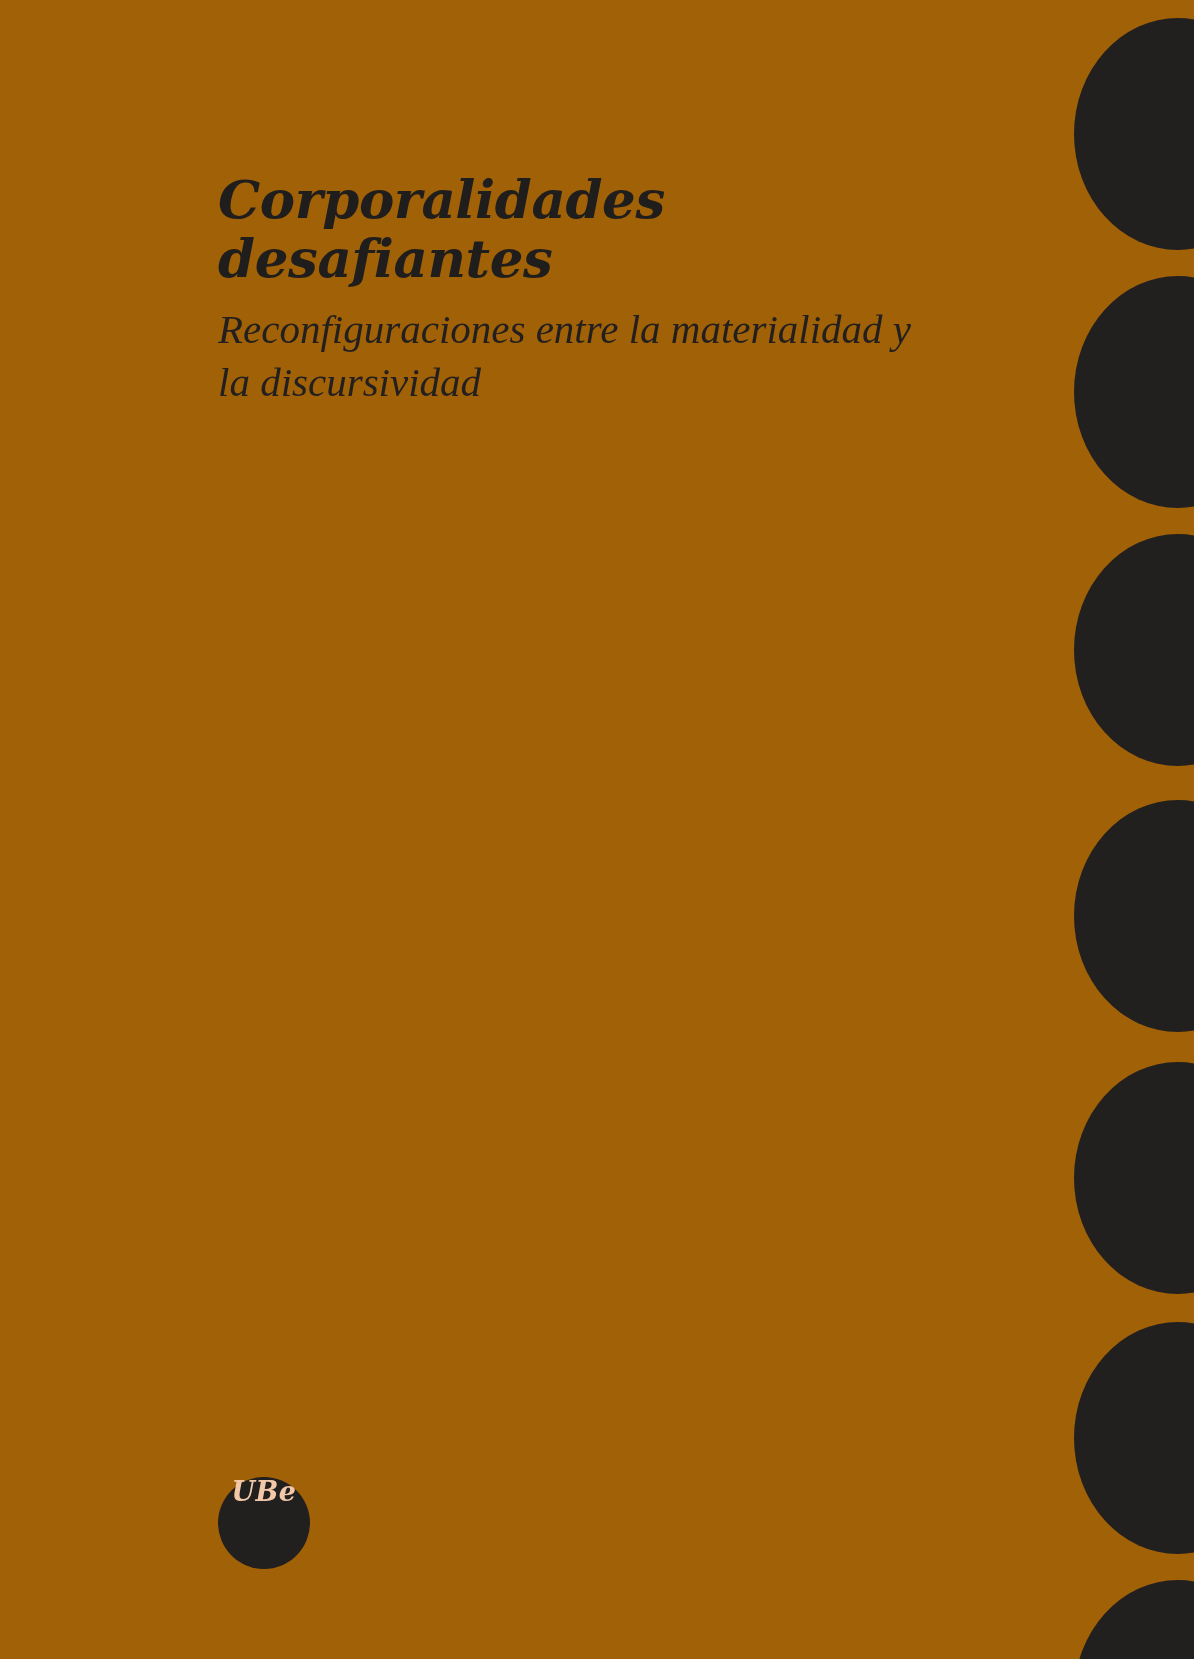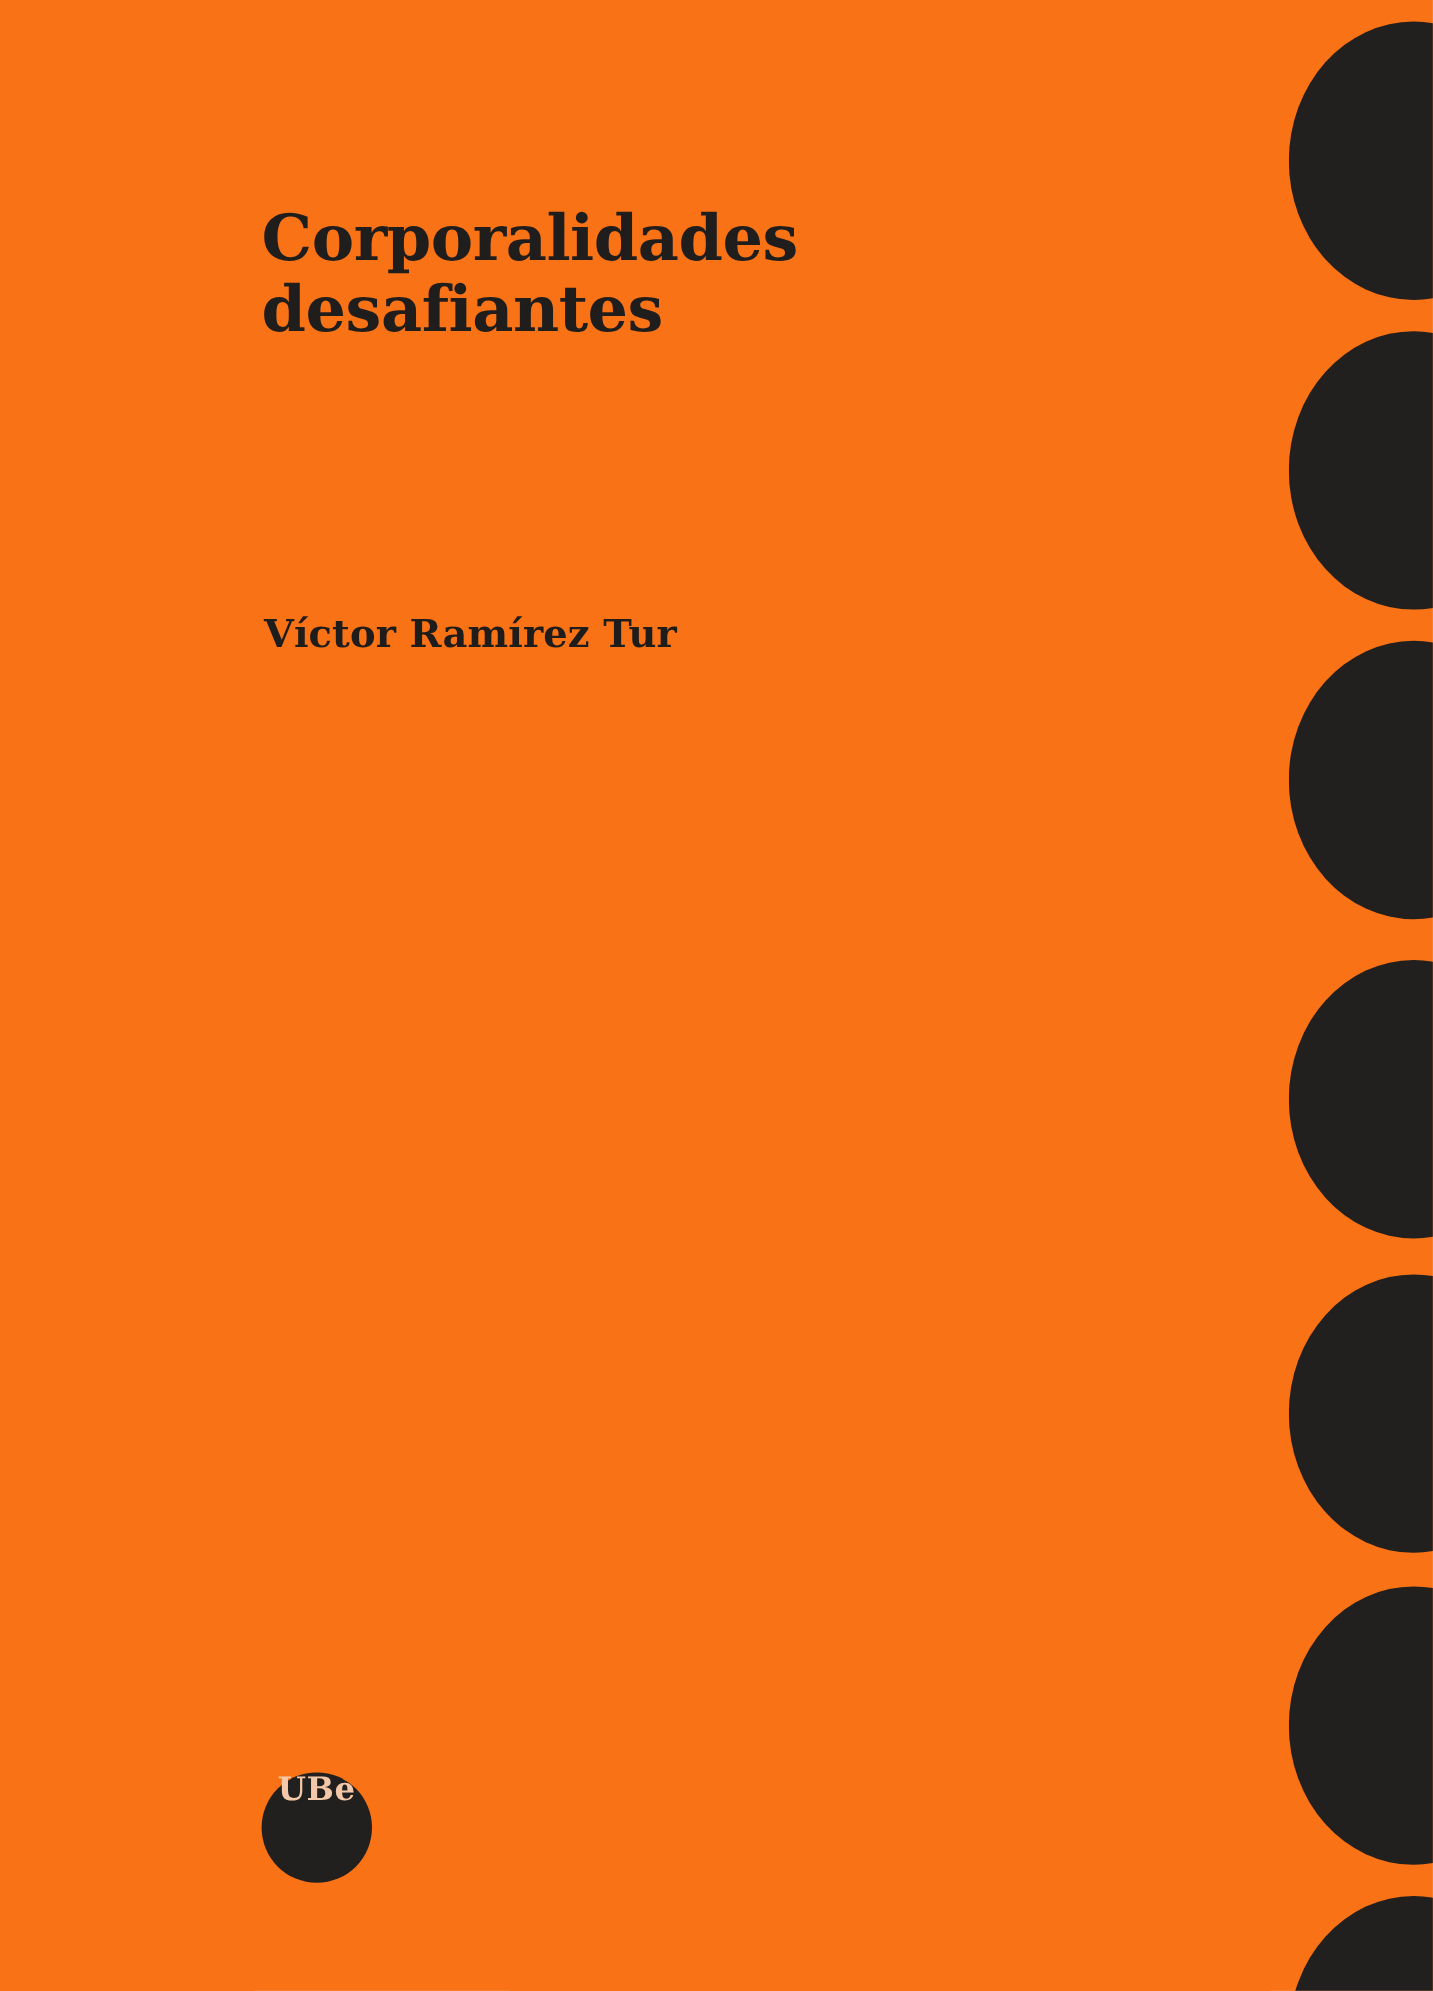--- a/index.html
+++ b/index.html
@@ -11,22 +11,23 @@
     height: 1659px;
     background: #f3c8a8;
     font-family: "Liberation Serif", serif;
     overflow: hidden;
     position: relative;
   }
 
   .cover {
     position: absolute;
     inset: 0;
-    background: #f97316;
+    background: #a16207;
     overflow: hidden;
+    font-style: italic;
   }
 
   
   .dot-column {
     position: absolute;
     top: 0;
     right: 0;
     width: 120px;
     height: 1659px;
     overflow: hidden;
@@ -119,23 +120,23 @@
     <div class="dot d1"></div>
     <div class="dot d2"></div>
     <div class="dot d3"></div>
     <div class="dot d4"></div>
     <div class="dot d5"></div>
     <div class="dot d6"></div>
   </div>
 
   <div class="text-block">
     <h1 class="title">Corporalidades desafiantes</h1>
+    <p class="subtitle">Reconfiguraciones entre la materialidad y la discursividad</p>
   </div>
 
   <div class="authors">
-    <span class="line">Víctor Ramírez Tur</span>
   </div>
 
   <div class="logo">
     <span class="logo-text">UBe</span>
   </div>
 
 </div>
 
 </body></html>

